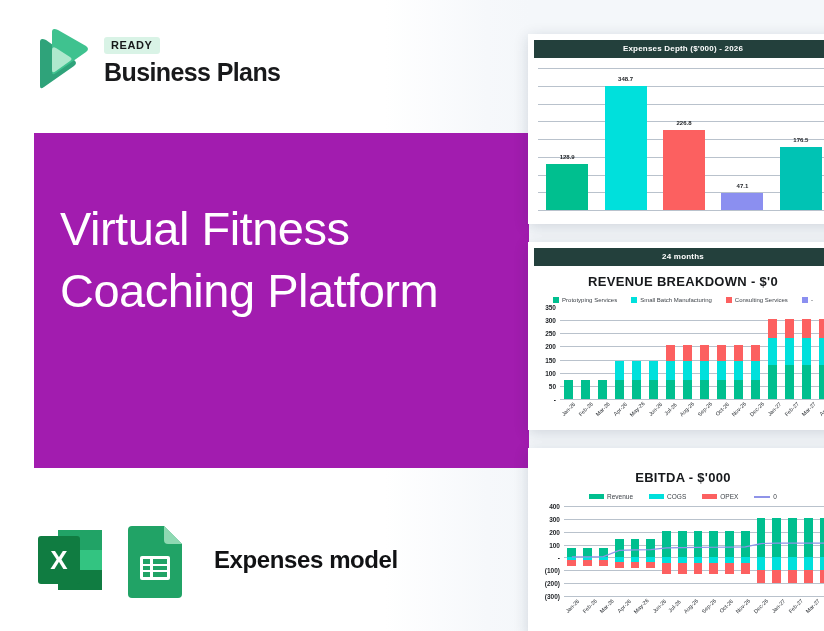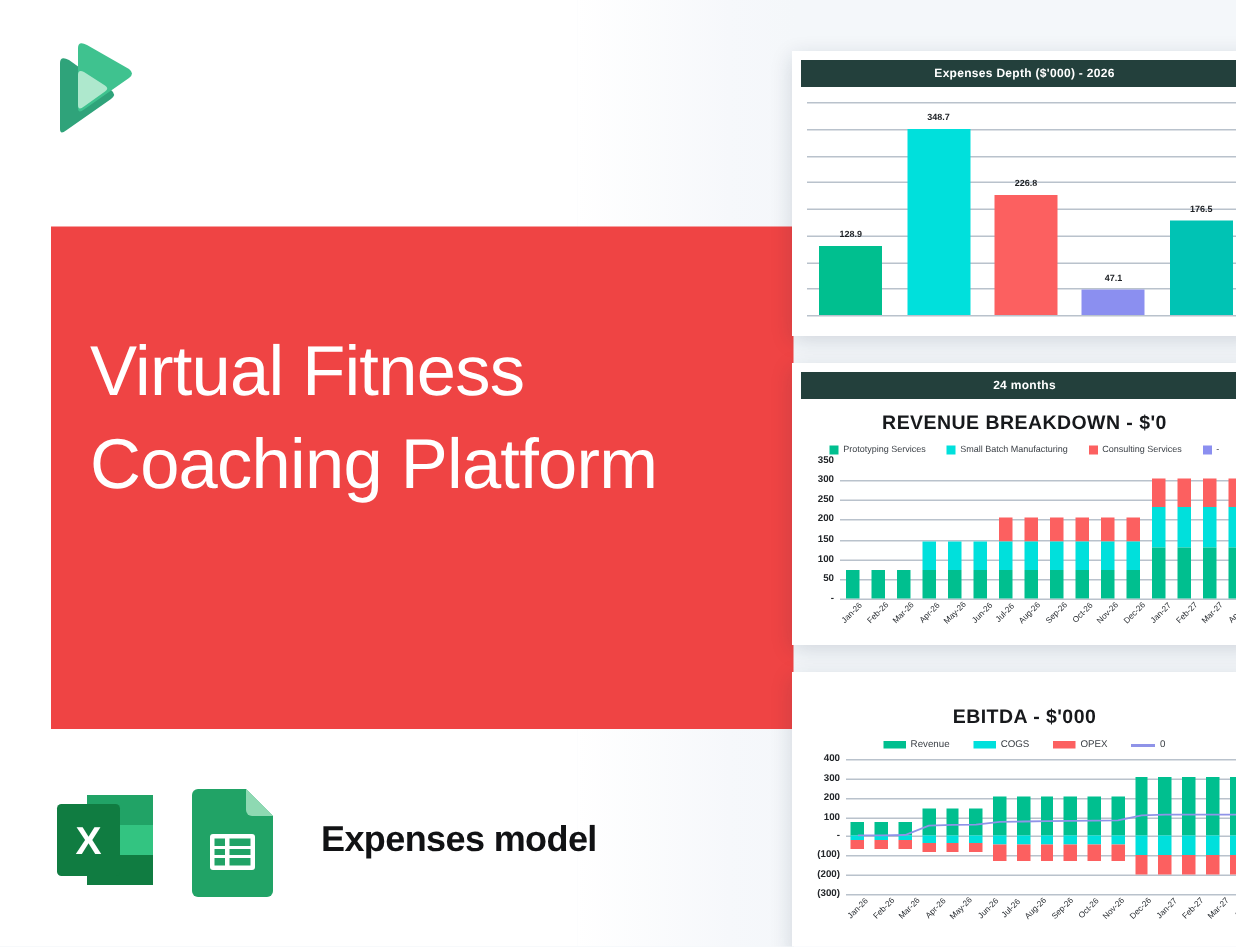--- a/index.html
+++ b/index.html
@@ -33,22 +33,22 @@
     font-size:11px; font-weight:bold; letter-spacing:.6px;
     padding:2px 7px 3px; border-radius:3px;
   }
   .brand-title{
     font-size:25px; font-weight:bold; color:#18191b;
     letter-spacing:-.6px; margin-top:5px; line-height:1.05;
   }
 
   
   .hero{
-    position:absolute; left:34px; top:151px; width:495px; height:335px;
-    background:#ef4444; z-index:4;
+    position:absolute; left:34px; top:133px; width:495px; height:335px;
+    background:#a21caf; z-index:4;
   }
   .hero-title{
     position:absolute; left:26px; top:65px; width:440px;
     color:#ffffff; font-size:47px; line-height:1.32;
     font-weight:normal; letter-spacing:-.5px;
   }
 
   
   .footer-row{
     position:absolute; left:32px; top:521px; height:78px; z-index:6;
@@ -126,20 +126,24 @@
 <div class="left-panel"></div>
 <div class="bg-fade"></div>
 
 <div class="brand">
   <div class="brand-mark">
     <svg viewBox="0 0 60 62" width="60" height="62" aria-hidden="true">
       <path d="M10 14 L10 58 Q10 62 14 59 L44 38 Q48 35 44 32 L16 12 Q10 9 10 14 Z" fill="#2fa37a"></path>
       <path d="M22 4 L22 44 Q22 48 26 45 L56 24 Q60 21 56 18 L28 2 Q22 -1 22 4 Z" fill="#3fc28f"></path>
       <path d="M22 22 L22 42 Q22 46 26 43 L40 33 Q43 31 40 29 L26 20 Q22 18 22 22 Z" fill="#aee8cd"></path>
     </svg>
+  </div>
+  <div class="brand-text">
+    <span class="ready-badge">READY</span>
+    <div class="brand-title">Business Plans</div>
   </div>
 </div>
 
 <div class="hero">
   <div class="hero-title">Virtual Fitness Coaching Platform</div>
 </div>
 
 <div class="footer-row">
   <div class="excel-icon">
     <svg viewBox="0 0 76 76" width="76" height="76" aria-hidden="true">

